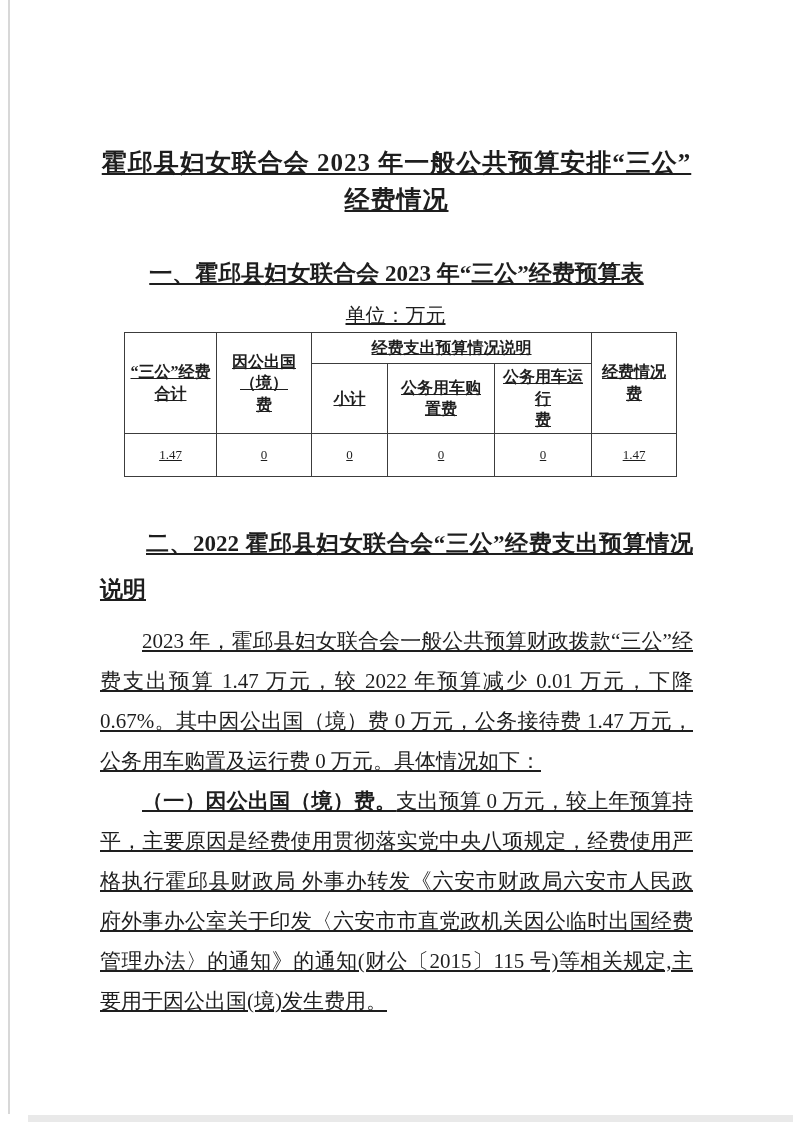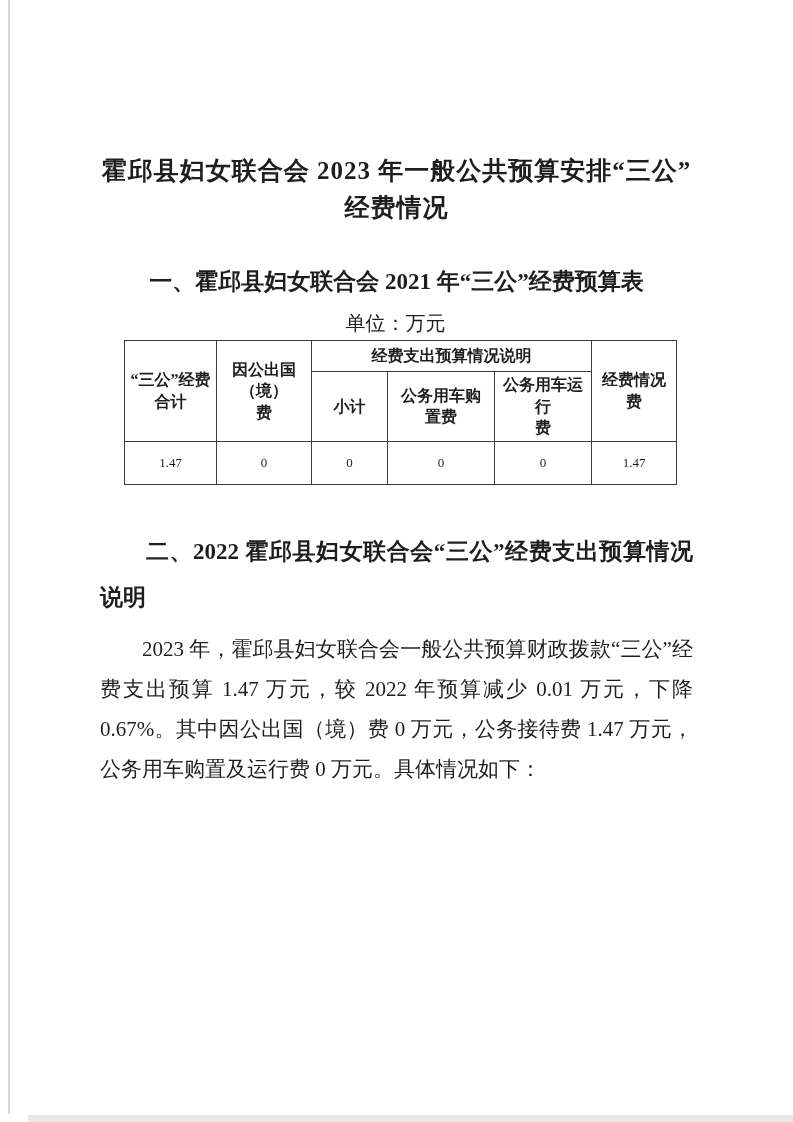--- a/index.html
+++ b/index.html
@@ -13,21 +13,21 @@
   }
   .scan-line-left {
     position:absolute; left:8px; top:0; width:2px; height:1114px;
     background:#d8d8d8;
   }
   .scan-strip-bottom {
     position:absolute; left:28px; right:0; bottom:0; height:7px;
     background:#e9e9e9;
   }
   .content {
-    position:absolute; left:100px; top:16px; width:593px;
+    position:absolute; left:100px; top:8px; width:593px;text-decoration:underline;
   }
   .doc-title {
     margin-top:136px;
     font-size:25px; font-weight:bold;
     text-align:center; line-height:37px; letter-spacing:1px;
   }
   .sec-heading-centered {
     margin-top:40px;
     font-size:23px; font-weight:bold;
     text-align:center; line-height:32px;
@@ -71,21 +71,21 @@
 </head>
 <body>
 
 <div class="scan-line-left"></div>
 <div class="scan-strip-bottom"></div>
 
 <div class="content">
 
   <h1 class="doc-title">霍邱县妇女联合会 2023 年一般公共预算安排“三公” 经费情况</h1>
 
-  <h2 class="sec-heading-centered">一、霍邱县妇女联合会 2021 年“三公”经费预算表</h2>
+  <h2 class="sec-heading-centered">一、霍邱县妇女联合会 2023 年“三公”经费预算表</h2>
 
   <div class="unit-label">单位：万元</div>
 
   <table class="budget">
     <colgroup>
       <col style="width:92px">
       <col style="width:95px">
       <col style="width:76px">
       <col style="width:107px">
       <col style="width:97px">
@@ -116,15 +116,16 @@
       <td>0</td>
       <td>1.47</td>
     </tr>
   </tbody>
     </table>
 
   <h2 class="sec2-heading">二、2022 霍邱县妇女联合会“三公”经费支出预算情况说明</h2>
 
   <p class="para para-first">2023 年，霍邱县妇女联合会一般公共预算财政拨款“三公”经费支出预算 1.47 万元，较 2022 年预算减少 0.01 万元，下降 0.67%。其中因公出国（境）费 0 万元，公务接待费 1.47 万元，公务用车购置及运行费 0 万元。具体情况如下：</p>
 
+  <p class="para"><span class="lead">（一）因公出国（境）费。</span><span>支出预算 0 万元，较上年预算持平，主要原因是经费使用贯彻落实党中央八项规定，经费使用严格执行霍邱县财政局 外事办转发《六安市财政局六安市人民政府外事办公室关于印发〈六安市市直党政机关因公临时出国经费管理办法〉的通知》的通知(财公〔2015〕115 号)等相关规定,主要用于因公出国(境)发生费用。</span></p>
 
 
 </div>
 
 </body></html>

